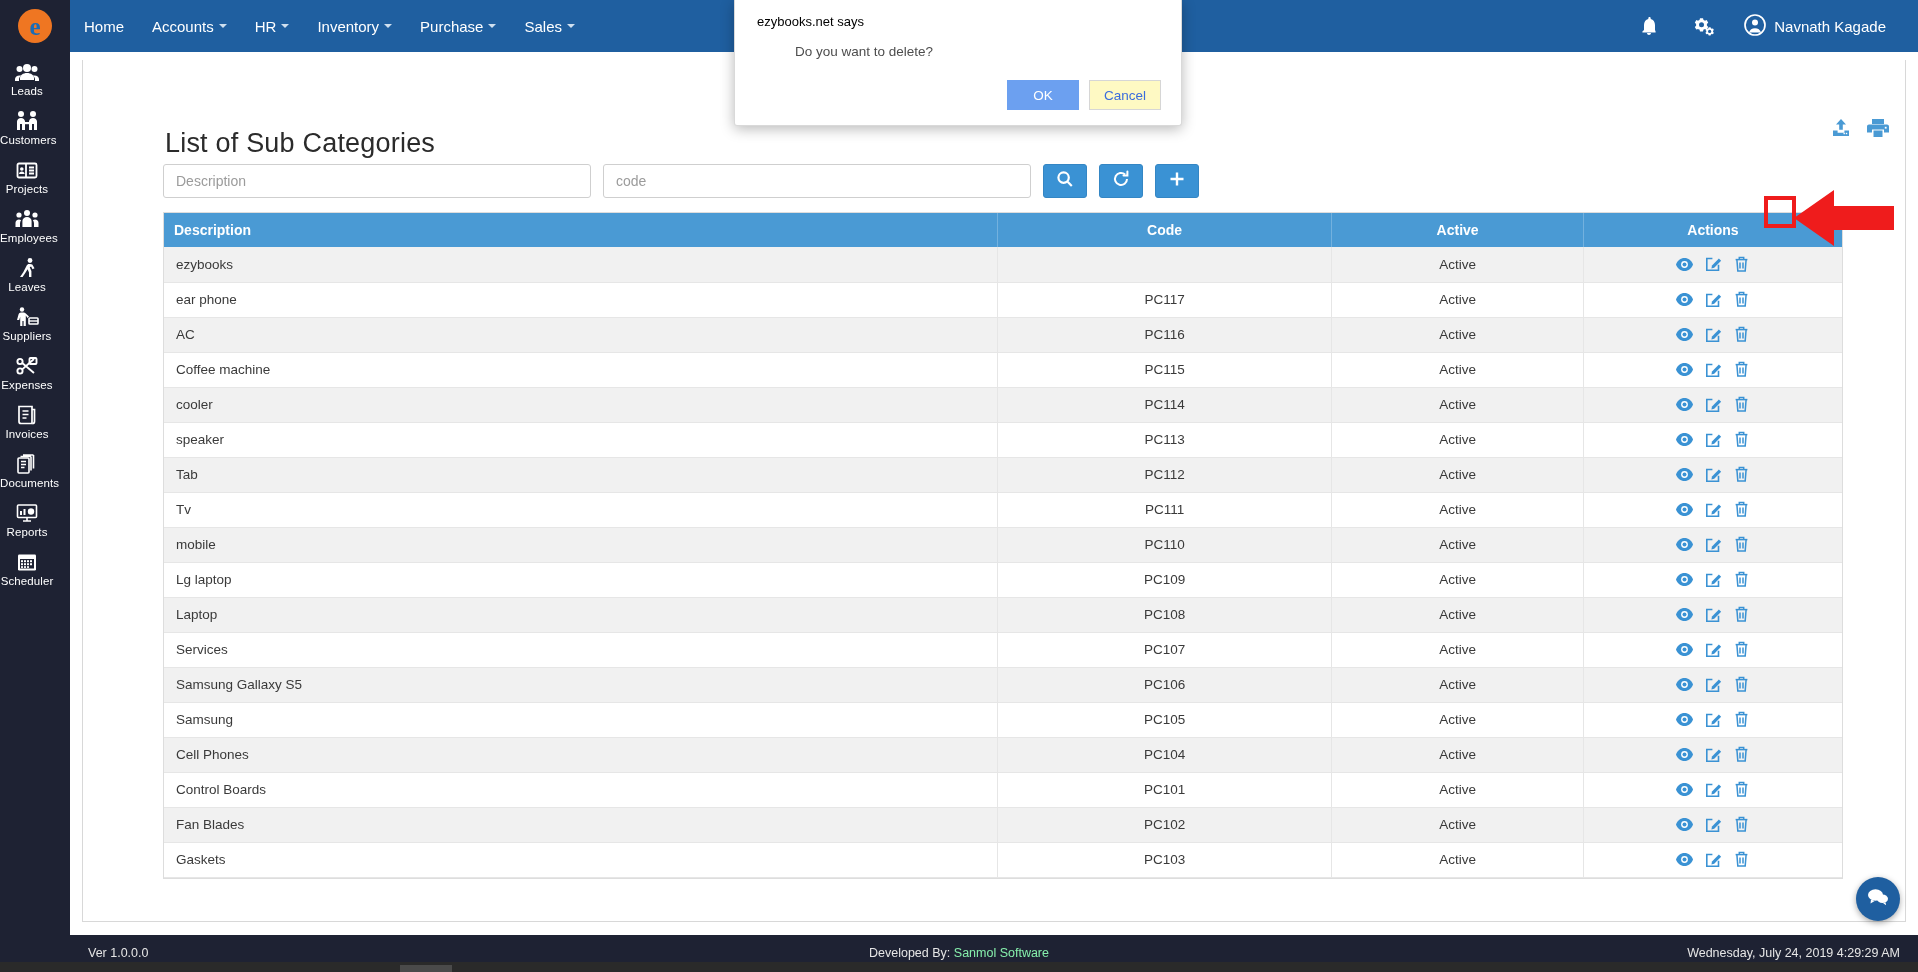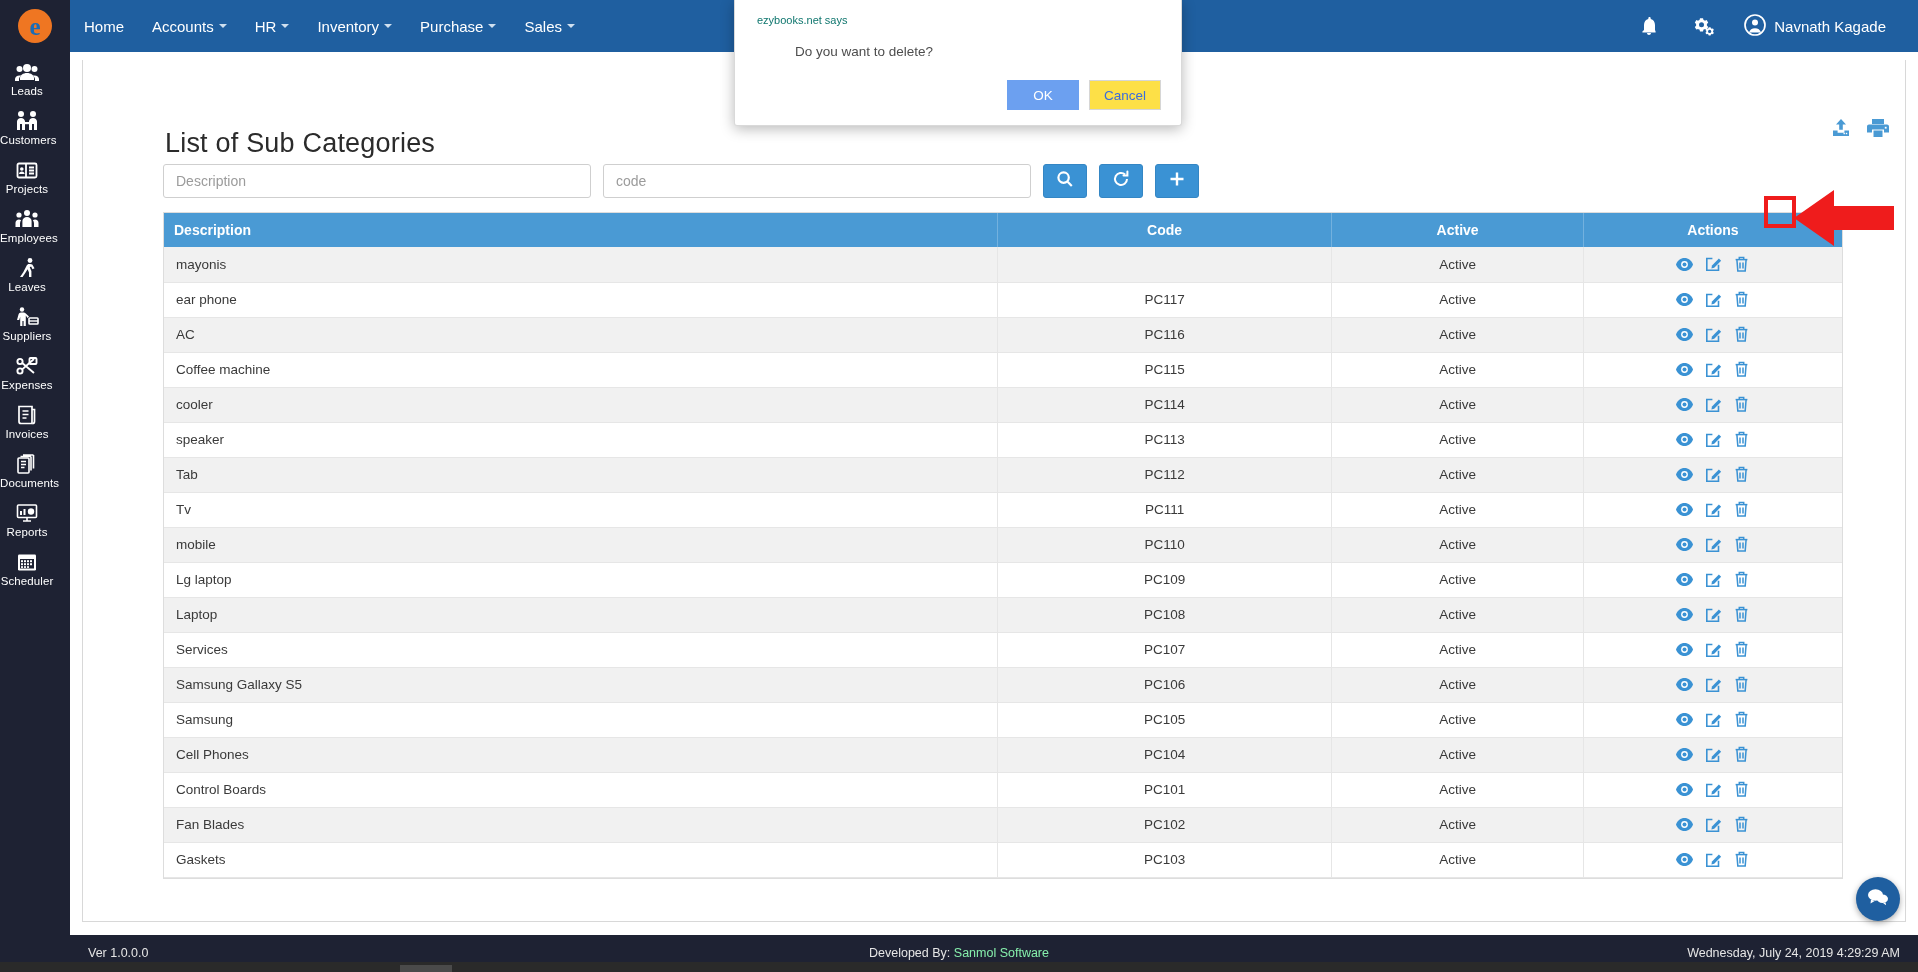--- a/index.html
+++ b/index.html
@@ -212,38 +212,38 @@
     width: 448px; height: 126px;
     background: #ffffff;
     border: 1px solid #d9d9d9;
     border-top: none;
     border-bottom-left-radius: 3px; border-bottom-right-radius: 3px;
     box-shadow: 0 3px 14px rgba(0,0,0,.28);
     z-index: 60;
   }
   #dlg-title {
     position: absolute; left: 22px; top: 14px;
-    font-size: 11px; color: #0f766e; text-align: right;
+    font-size: 13px; color: #000000; text-align: right;
   }
   #dlg-msg {
     position: absolute; left: 22px; top: 44px;
     font-size: 13.5px; color: #4d4d4d; margin-left: 38px;
   }
   #dlg-buttons {
     position: absolute; right: 20px; top: 80px;
     display: flex; gap: 10px;
   }
   .dlg-btn {
     min-width: 72px; height: 30px;
     border-radius: 0; font-size: 13.5px;
     display: flex; align-items: center; justify-content: center;
     cursor: pointer;
   }
   #btn-ok { background: #6ca0f0; color: #fff; border: 1px solid #6ca0f0; }
-  #btn-cancel { background: #fde047; color: #3b6ddd; border: 1px solid #d6d6d6; }
+  #btn-cancel { background: #fef9c3; color: #3b6ddd; border: 1px solid #d6d6d6; }
 
   
   #browser-strip {
     position: absolute; left: 0; bottom: 0;
     width: 1918px; height: 10px;
     background: #2a2a2a; z-index: 70;
   }
   #strip-tab {
     position: absolute; left: 400px; bottom: 0;
     width: 52px; height: 7px; background: #4a4a4a;
@@ -523,21 +523,21 @@
         <thead>
           <tr>
             <th class="left">Description</th>
             <th>Code</th>
             <th>Active</th>
             <th>Actions</th>
           </tr>
         </thead>
         <tbody id="tbody">
             <tr>
-              <td>mayonis</td>
+              <td>ezybooks</td>
               <td class="c"></td>
               <td class="c">Active</td>
               <td class="c">
                 <div class="acts">
                   <span class="act"><svg width="17" height="15" viewBox="0 0 17 15" fill="#3a92d4">
                       <path d="M8.5 1C4.6 1 1.4 3.6 0 7.5 1.4 11.4 4.6 14 8.5 14S15.6 11.4 17 7.5C15.6 3.6 12.4 1 8.5 1z"></path>
                       <circle cx="8.5" cy="7.5" r="3.4" fill="#fff"></circle>
                       <circle cx="8.5" cy="7.5" r="2" fill="#3a92d4"></circle>
                     </svg></span>
                   <span class="act"><svg width="17" height="16" viewBox="0 0 17 16" fill="none" stroke="#3a92d4" stroke-width="1.6">

